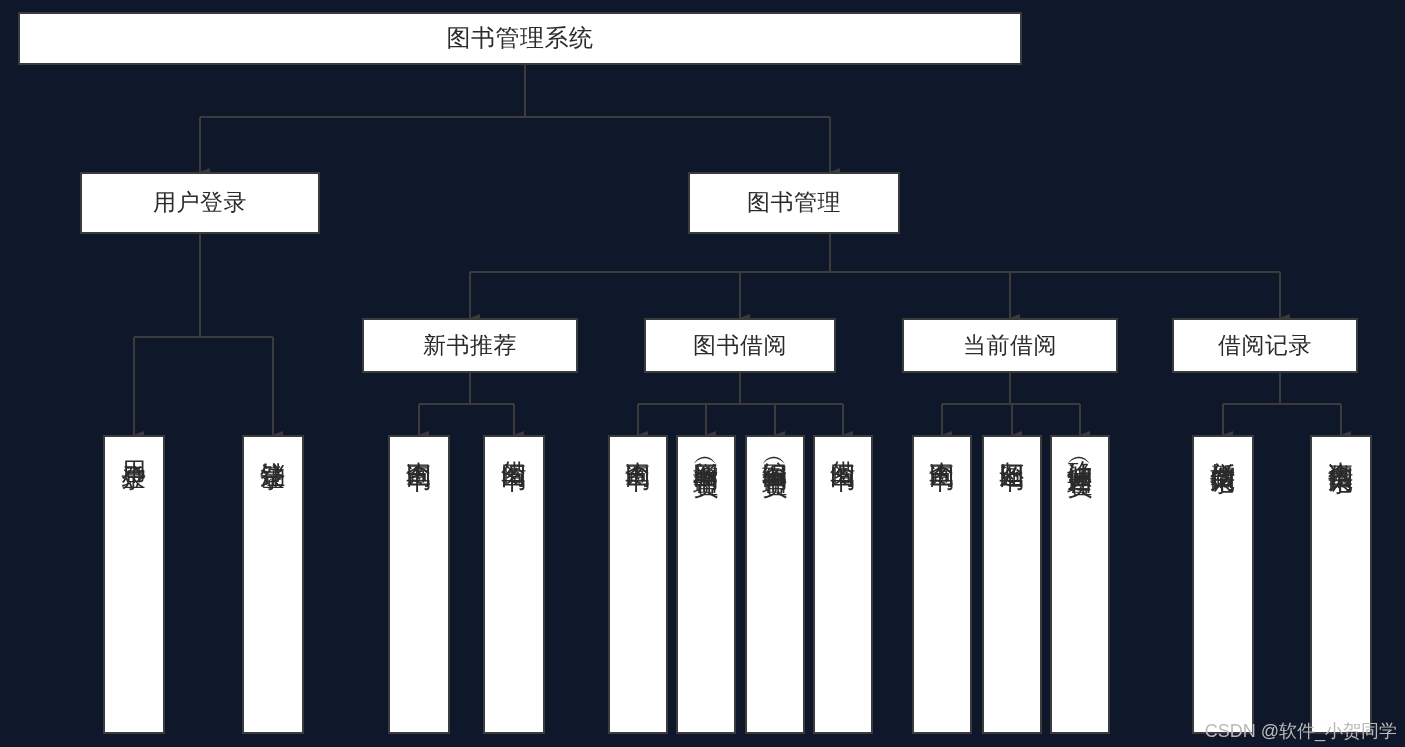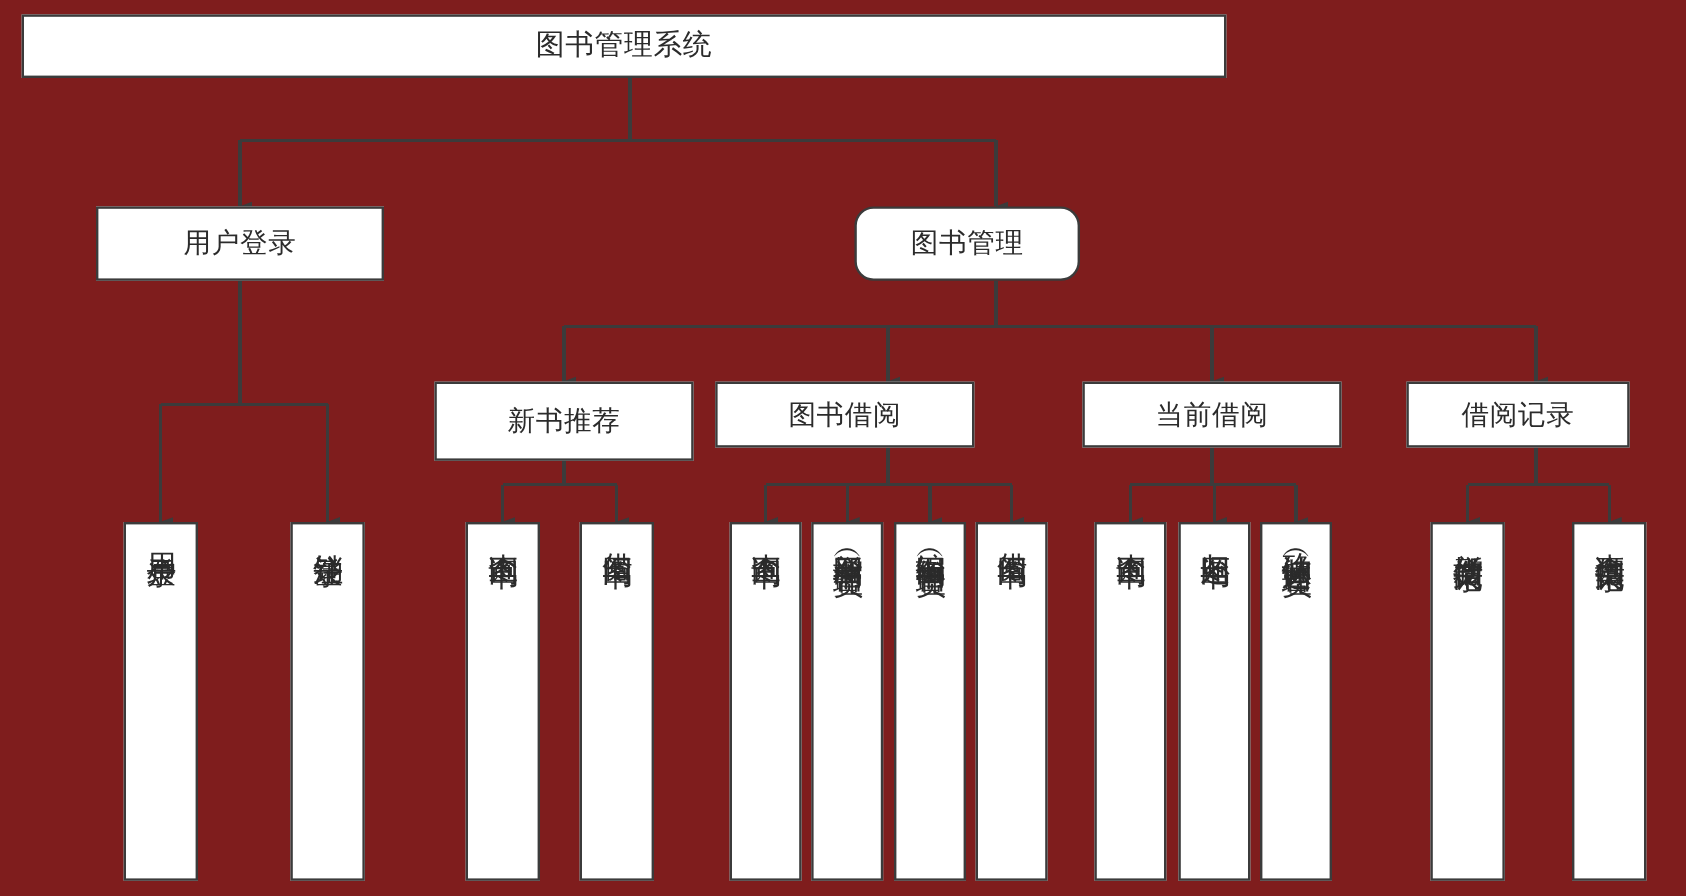--- a/index.html
+++ b/index.html
@@ -7,21 +7,21 @@
     padding: 0;
     background: #ffffff;
   }
   body {
     font-family: "Liberation Sans", "DejaVu Sans", sans-serif;
   }
   #diagram-root {
     position: relative;
     width: 1405px;
     height: 747px;
-    background: #7f1d1d;
+    background: #0f172a;
     overflow: hidden;
   }
   #diagram-svg {
     position: absolute;
     left: 0;
     top: 0;
     width: 1405px;
     height: 747px;
   }
   .node-box {
@@ -118,27 +118,27 @@
       </g>
   </svg>
 
   <div id="nodes-layer">
       <div class="node-box horizontal root" style="left: 18px; top: 12px; width: 1004px; height: 53px;">
         <span class="node-label">图书管理系统</span>
       </div>
       <div class="node-box horizontal" style="left: 80px; top: 172px; width: 240px; height: 62px;">
         <span class="node-label">用户登录</span>
       </div>
-      <div class="node-box horizontal" style="left: 712px; top: 172px; width: 188px; height: 62px; border-radius: 16px;">
+      <div class="node-box horizontal" style="left: 688px; top: 172px; width: 212px; height: 62px;">
         <span class="node-label">图书管理</span>
       </div>
-      <div class="node-box horizontal" style="left: 362px; top: 318px; width: 216px; height: 66px;">
+      <div class="node-box horizontal" style="left: 362px; top: 318px; width: 216px; height: 55px;">
         <span class="node-label">新书推荐</span>
       </div>
-      <div class="node-box horizontal" style="left: 596px; top: 318px; width: 216px; height: 55px; align-items: center;">
+      <div class="node-box horizontal" style="left: 644px; top: 318px; width: 192px; height: 55px; align-items: center;">
         <span class="node-label">图书借阅</span>
       </div>
       <div class="node-box horizontal" style="left: 902px; top: 318px; width: 216px; height: 55px; justify-content: center;">
         <span class="node-label">当前借阅</span>
       </div>
       <div class="node-box horizontal" style="left: 1172px; top: 318px; width: 186px; height: 55px;">
         <span class="node-label">借阅记录</span>
       </div>
       <div class="node-box vertical" style="left: 103px; top: 435px; width: 62px; height: 299px;">
         <span class="node-label">用户登录</span>
@@ -174,13 +174,14 @@
         <span class="node-label">确认归还（管理员）</span>
       </div>
       <div class="node-box vertical" style="left: 1192px; top: 435px; width: 62px; height: 299px;">
         <span class="node-label">新增借阅记录</span>
       </div>
       <div class="node-box vertical" style="left: 1310px; top: 435px; width: 62px; height: 299px;">
         <span class="node-label">查询借阅记录</span>
       </div>
     </div>
 
+  <div id="watermark">CSDN @软件_小贺同学</div>
 </div>
 
 </body></html>

